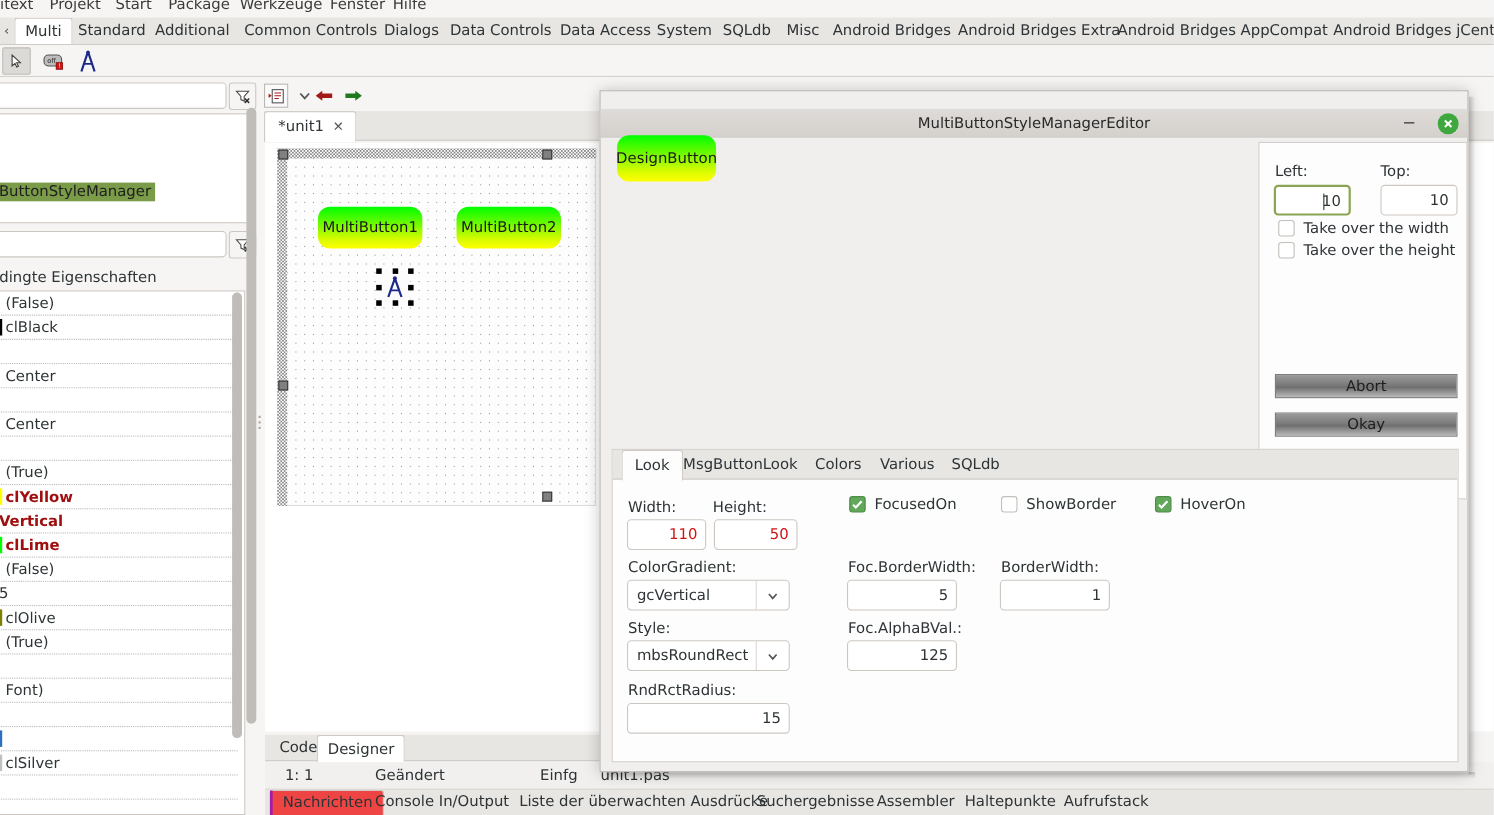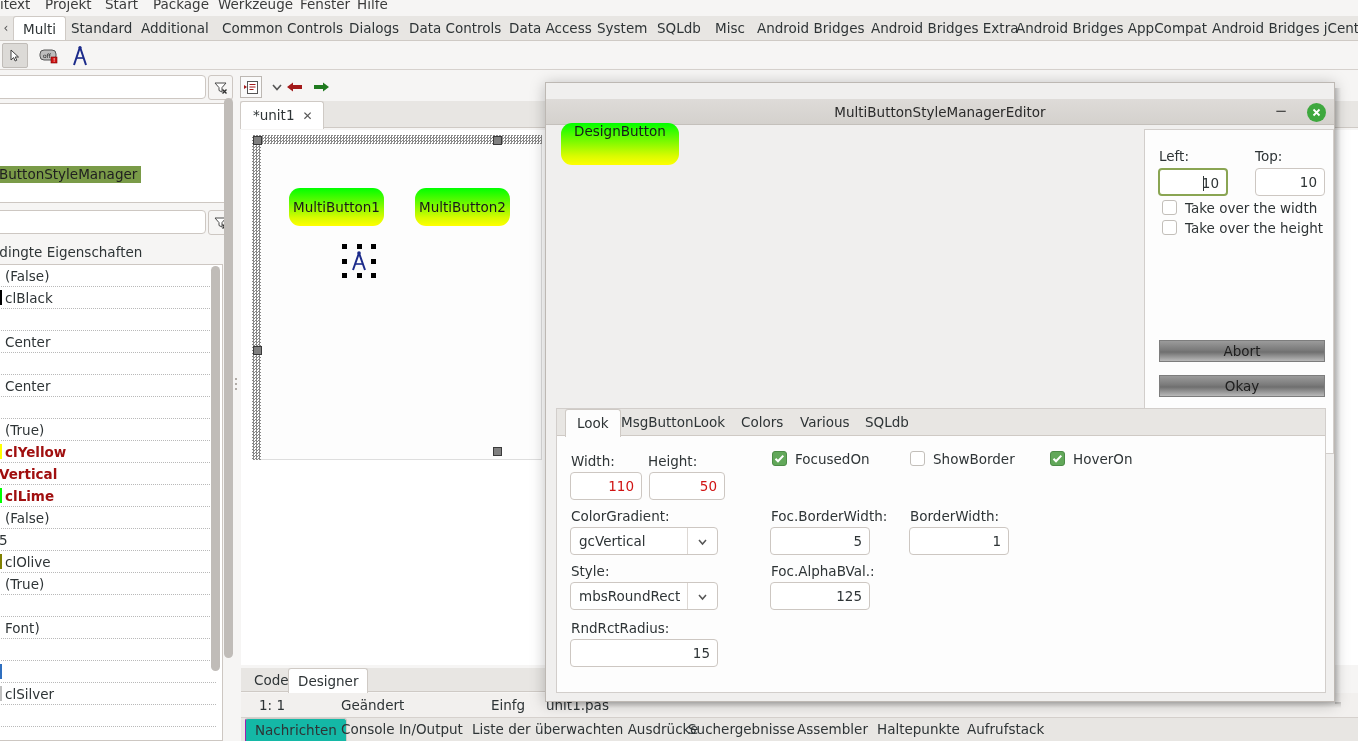--- a/index.html
+++ b/index.html
@@ -213,21 +213,21 @@
   .sb { position: absolute; top: 0; line-height: 25px; white-space: nowrap; }
   .msg-tabs {
     position: absolute; left: 241px; top: 718px; width: 1117px; height: 23px;
     background: #e8e6e3;
   }
   .mtab {
     position: absolute; top: 0; height: 24px; line-height: 23px; padding: 0 9px;
     font-size: 13.5px; white-space: nowrap;
   }
   .mtab.active {
-    background: #14b8a6; border-left: 1px solid #a21caf;
+    background: #ef4444; border-left: 3px solid #a21caf;
     border-right: 1px solid #cfcac5; border-top: 1px solid #cfcac5;
     border-radius: 3px 3px 0 0;
   }
 
   
   .dialog {
     position: absolute; left: 545px; top: 82px; width: 790px; height: 620px;
     background: #f0efee;
     border: 1px solid #bdb8b3;
     box-shadow: 0 2px 14px rgba(0,0,0,0.25);
@@ -246,25 +246,25 @@
     line-height: 16px; text-align: center; font-size: 15px; color: #444;
   }
   .dlg-close {
     position: absolute; right: 8px; top: 4px; width: 19px; height: 19px;
     border-radius: 50%; background: #3ea83e;
     display: flex; align-items: center; justify-content: center;
   }
   .dlg-close svg { display: block; }
 
   .design-btn {
-    position: absolute; left: 15px; top: 40px; width: 118px; height: 42px;
+    position: absolute; left: 15px; top: 40px; width: 90px; height: 42px;
     border-radius: 11px;
     background: linear-gradient(to bottom, #00ff00 0%, #6cfa00 38%, #d8fb00 78%, #ffff00 100%);
     color: #1a1a1a; font-size: 13.5px;
-    display: flex; align-items: flex-start; justify-content: center;
+    display: flex; align-items: center; justify-content: center;
   }
 
   .pos-panel {
     position: absolute; left: 598px; top: 46px; width: 190px; height: 325px;
     background: #fdfdfd; border: 1px solid #d2cecb;
   }
   .lbl { position: absolute; font-size: 13.5px; color: #2e3436; white-space: nowrap; }
   .nfield {
     position: absolute; background: #fff; border: 1px solid #cdc7c2;
     border-radius: 4px; font-size: 13.5px; color: #2e3436;

